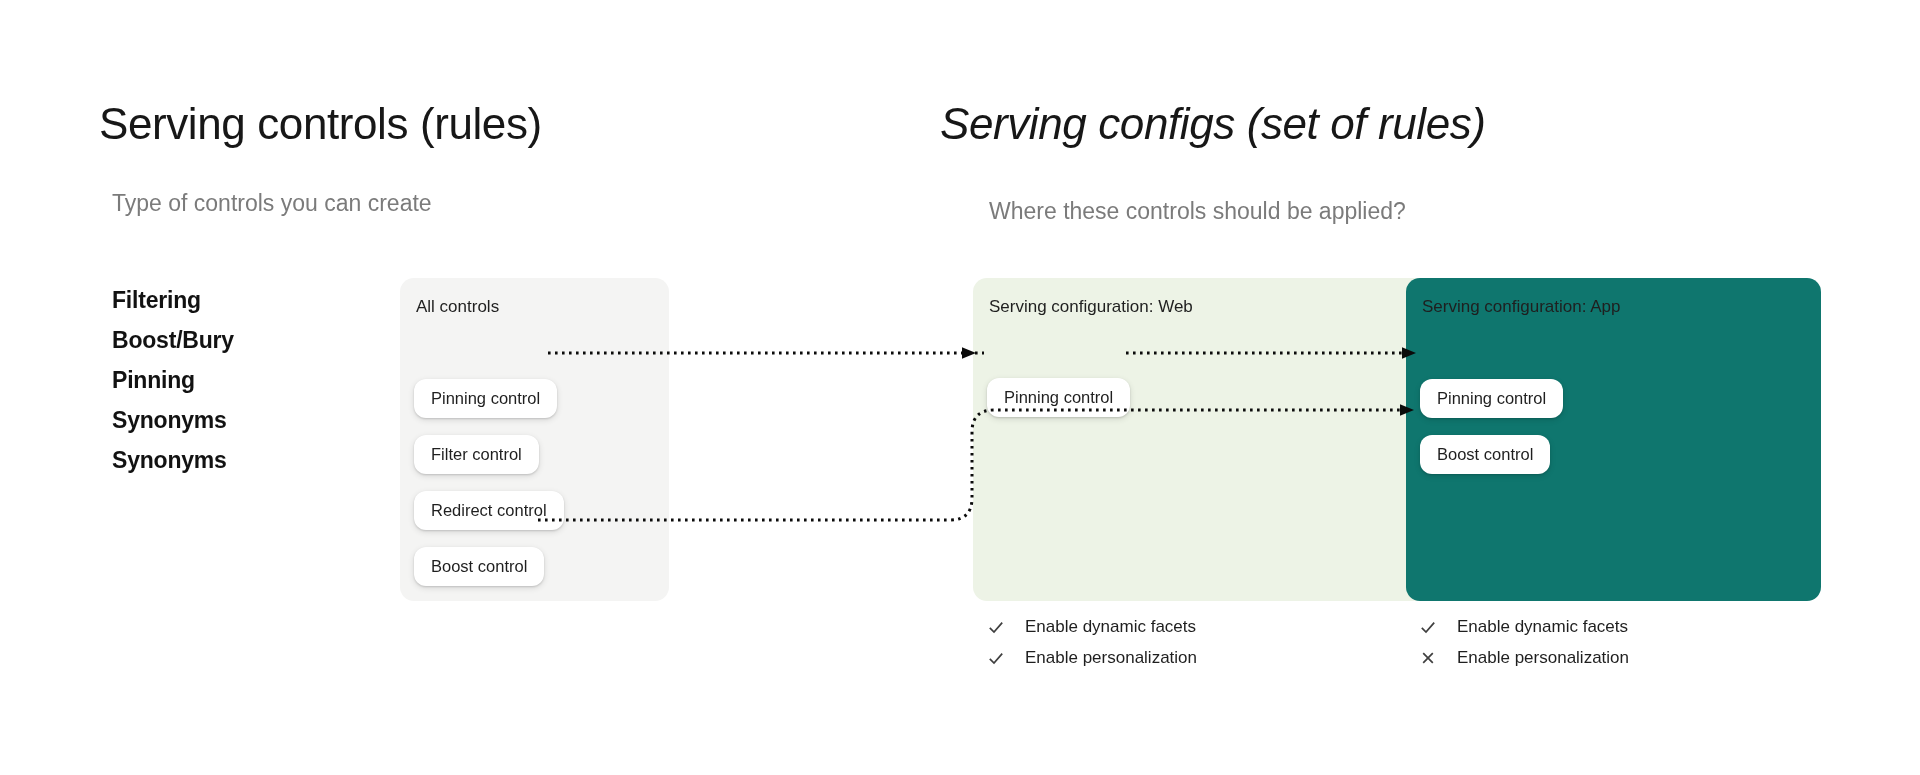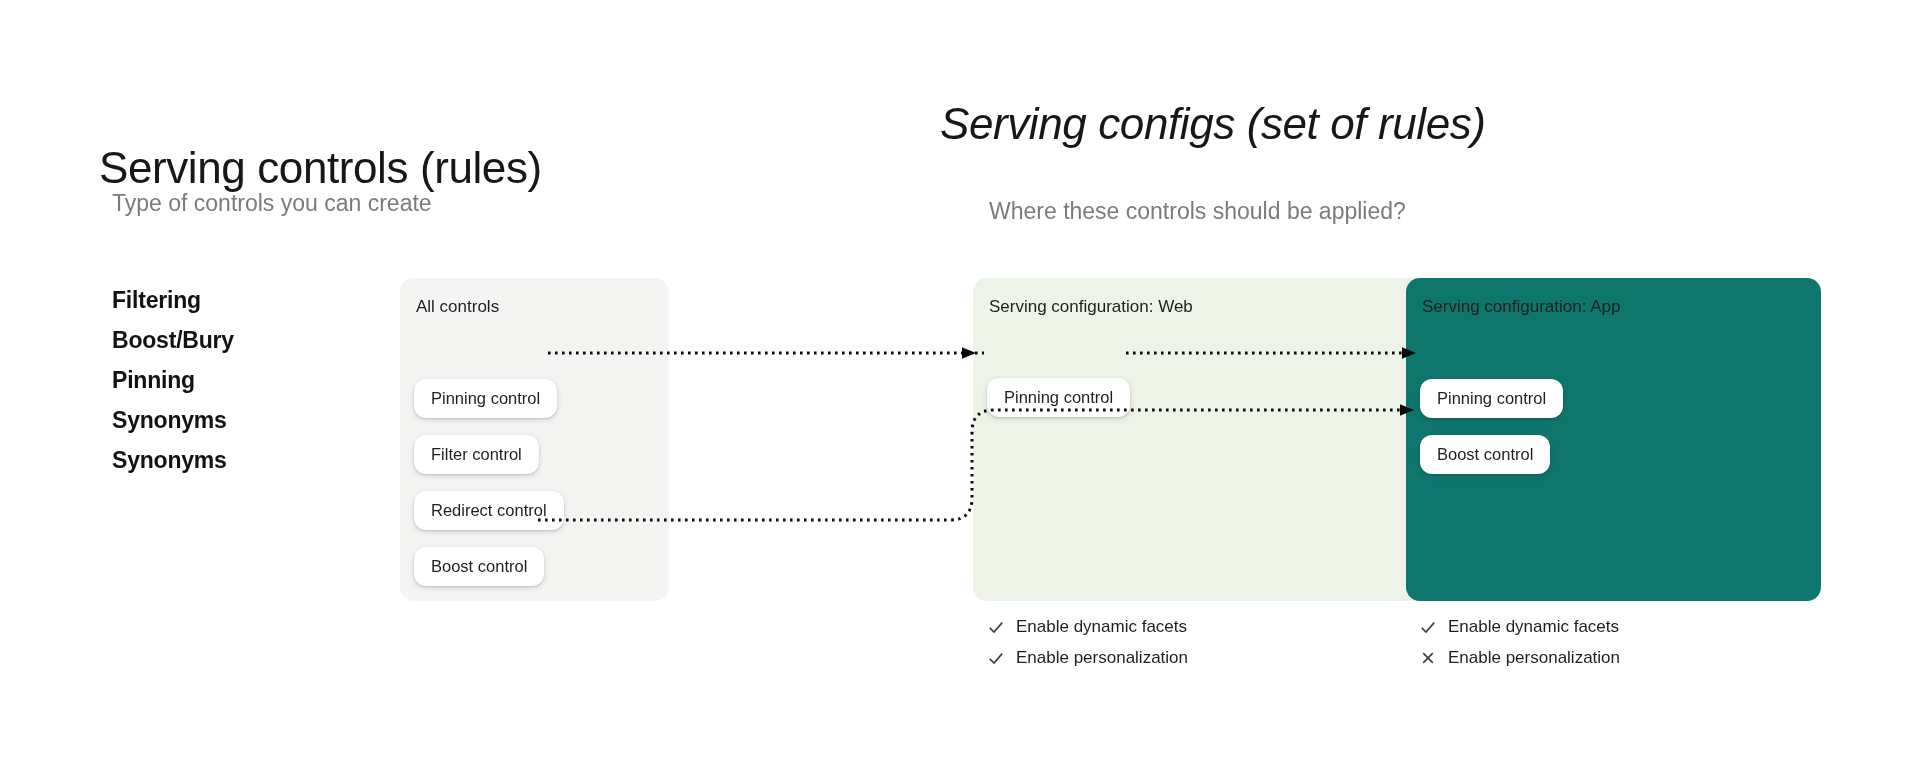--- a/index.html
+++ b/index.html
@@ -25,28 +25,28 @@
   .box-label{position:absolute;top:19px;left:16px;font-size:17px;color:#1f1f1f;white-space:nowrap;}
   .chip{
     position:absolute;left:14px;height:39px;background:#ffffff;border-radius:12px;
     box-shadow:0 1px 2px rgba(0,0,0,.14),0 2px 6px rgba(0,0,0,.12);
     font-size:16.5px;color:#1f1f1f;display:flex;align-items:center;
     padding:0 17px;white-space:nowrap;margin-top:44px;
   }
   .settings{position:absolute;top:616px;display:flex;flex-direction:column;gap:9px;}
   .settings-green{left:987px;}
   .settings-blue{left:1419px;}
-  .setting-row{display:flex;align-items:center;gap:11px;height:22px;font-size:17px;color:#1f1f1f;white-space:nowrap;}
+  .setting-row{display:flex;align-items:center;gap:20px;height:22px;font-size:17px;color:#1f1f1f;white-space:nowrap;}
   .setting-icon{width:18px;height:18px;flex:0 0 18px;}
   #arrow-overlay{position:absolute;left:0;top:0;pointer-events:none;}
 </style>
 </head>
 <body>
 
-<h1 class="section-title abs" style="left:99px;top:98px;margin-top:44px;">Serving controls (rules)</h1>
+<h1 class="section-title abs" style="left:99px;top:98px;">Serving controls (rules)</h1>
 <p class="section-subtitle abs" style="left:100px;top:177px;">Type of controls you can create</p>
 
 <h1 class="section-title abs" style="left:940px;top:98px;font-style:italic;">Serving configs (set of rules)</h1>
 <p class="section-subtitle abs" style="left:977px;top:185px;">Where these controls should be applied?</p>
 
 <ul class="control-types abs" style="left:100px;top:268px;">
   <li>Filtering</li>
   <li>Boost/Bury</li>
   <li>Pinning</li>
   <li>Synonyms</li>

